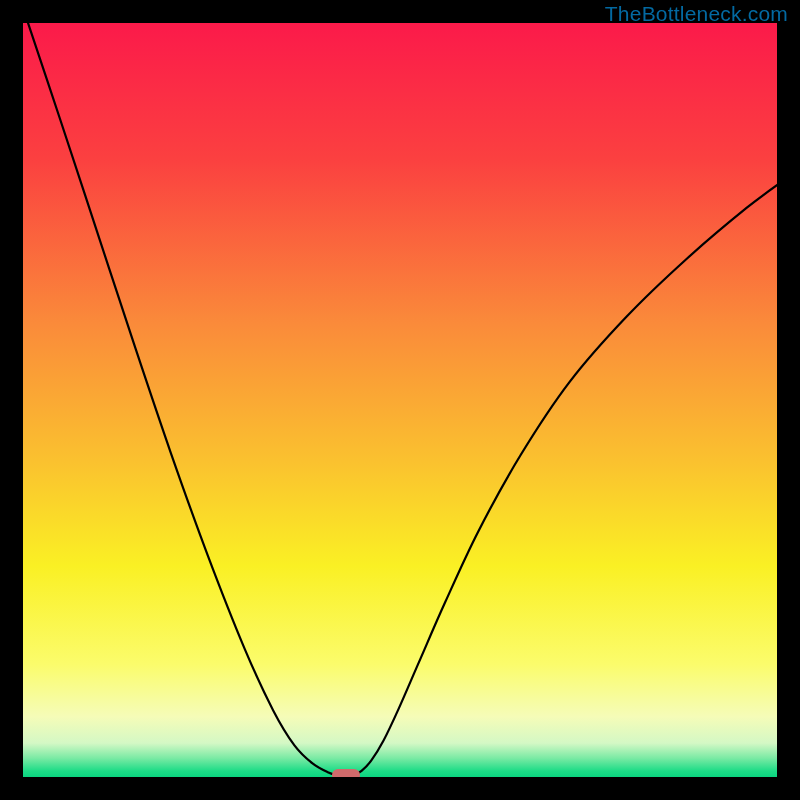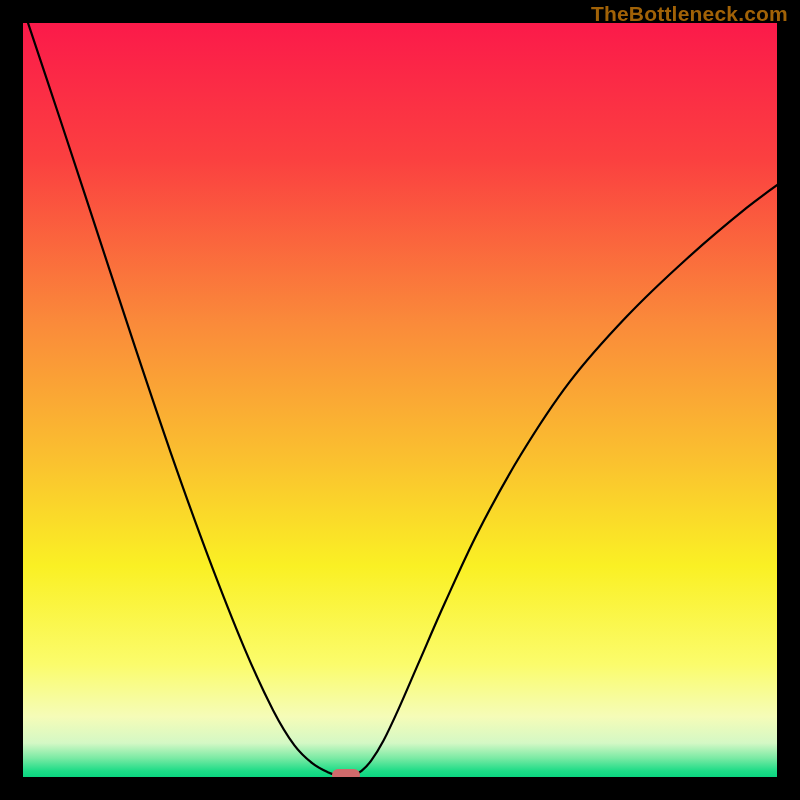--- a/index.html
+++ b/index.html
@@ -25,23 +25,23 @@
     overflow: hidden;
   }
   .gradient {
     position: absolute;
     inset: 0;
   }
   .watermark {
     position: absolute;
     top: 2px;
     right: 12px;
-    color: #a16207;
+    color: #0369a1;
     font-size: 21px;
-    font-weight: 700;
+    font-weight: 400;
     letter-spacing: 0.2px;
   }
   .curve-svg {
     position: absolute;
     inset: 0;
   }
   .marker {
     position: absolute;
     width: 28px;
     height: 12px;

